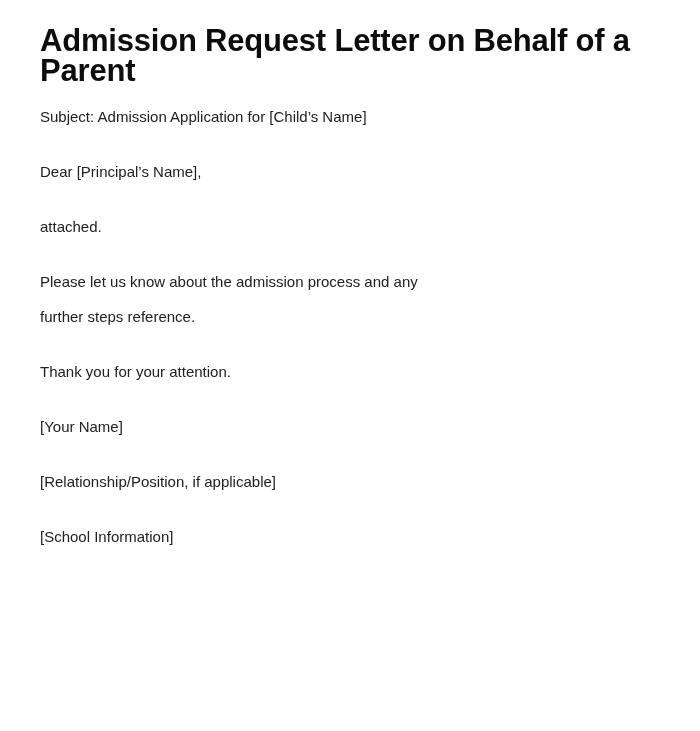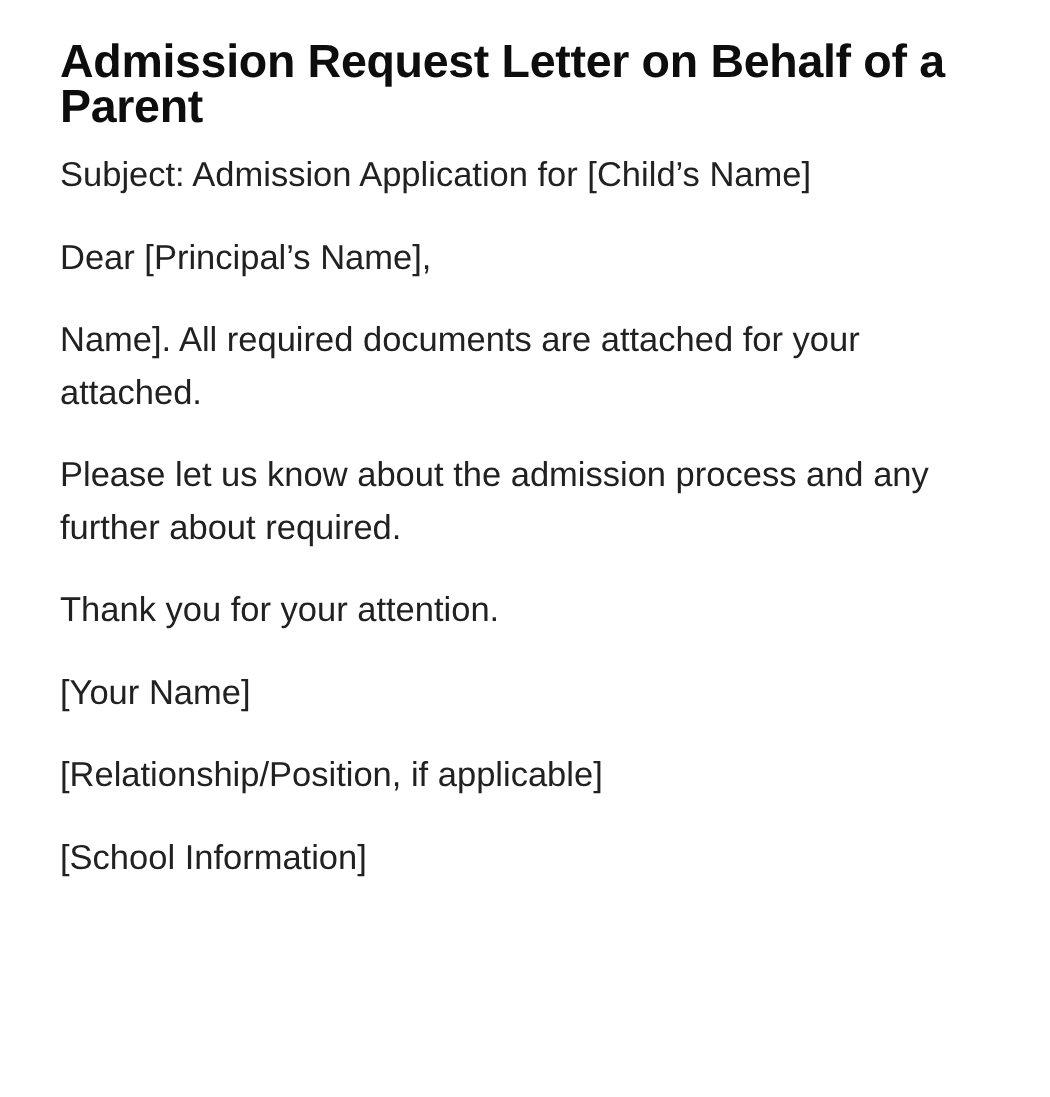--- a/index.html
+++ b/index.html
@@ -18,21 +18,21 @@
   .doc-title {
     font-family: "Liberation Sans", "DejaVu Sans", sans-serif;
     font-weight: 700;
     font-size: 31px;
     line-height: 30px;
     letter-spacing: -0.2px;
     color: #0d0d0d;
     margin: 0 0 13px 0;
   }
   .para {
-    font-size: 23px;
+    font-size: 15px;
     line-height: 35px;
     color: #212121;
     margin: 0 0 20px 0;
     font-weight: 400;
   }
   .ln {
     display: block;
     white-space: nowrap;
   }
 </style>
@@ -46,27 +46,26 @@
 
     <p class="para">
       <span class="ln">Subject: Admission Application for [Child’s Name]</span>
     </p>
 
     <p class="para">
       <span class="ln">Dear [Principal’s Name],</span>
     </p>
 
     <p class="para">
-      <span class="ln">Name]. All required documents are attached for your</span>
       <span class="ln">attached.</span>
     </p>
 
     <p class="para">
       <span class="ln">Please let us know about the admission process and any</span>
-      <span class="ln">further about required.</span>
+      <span class="ln">further steps reference.</span>
     </p>
 
     <p class="para">
       <span class="ln">Thank you for your attention.</span>
     </p>
 
 
     <p class="para">
       <span class="ln">[Your Name]</span>
     </p>

